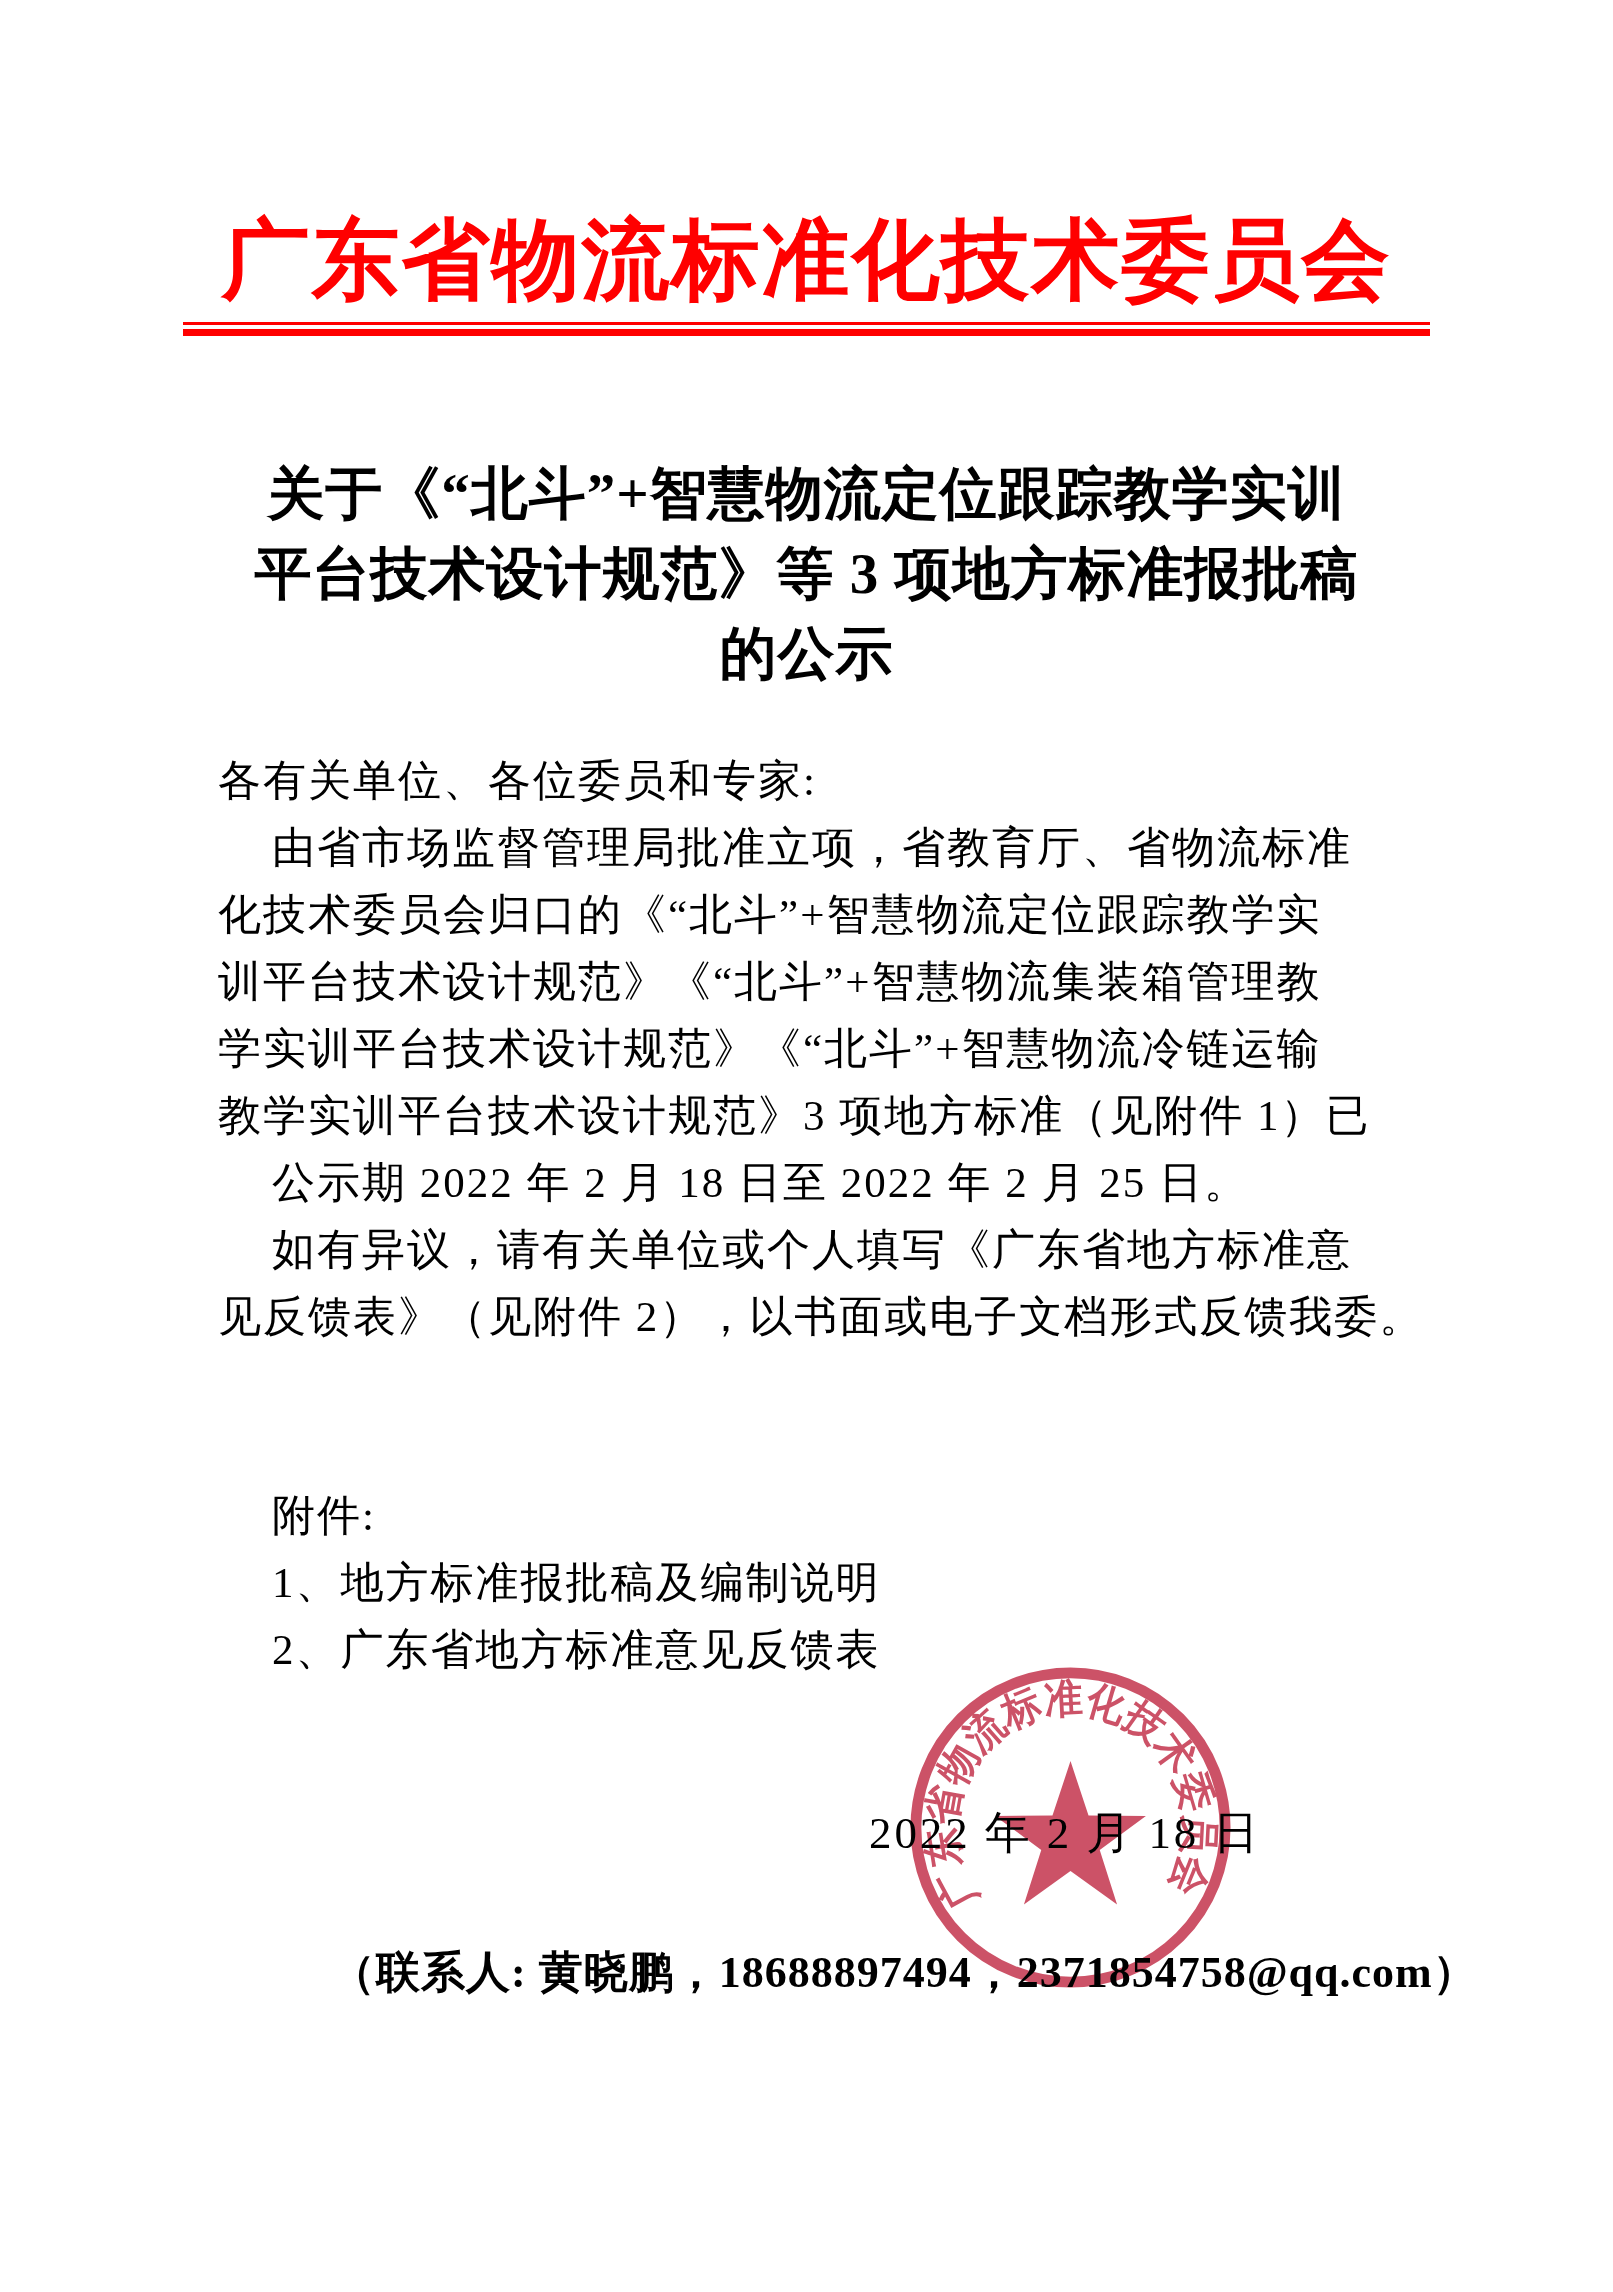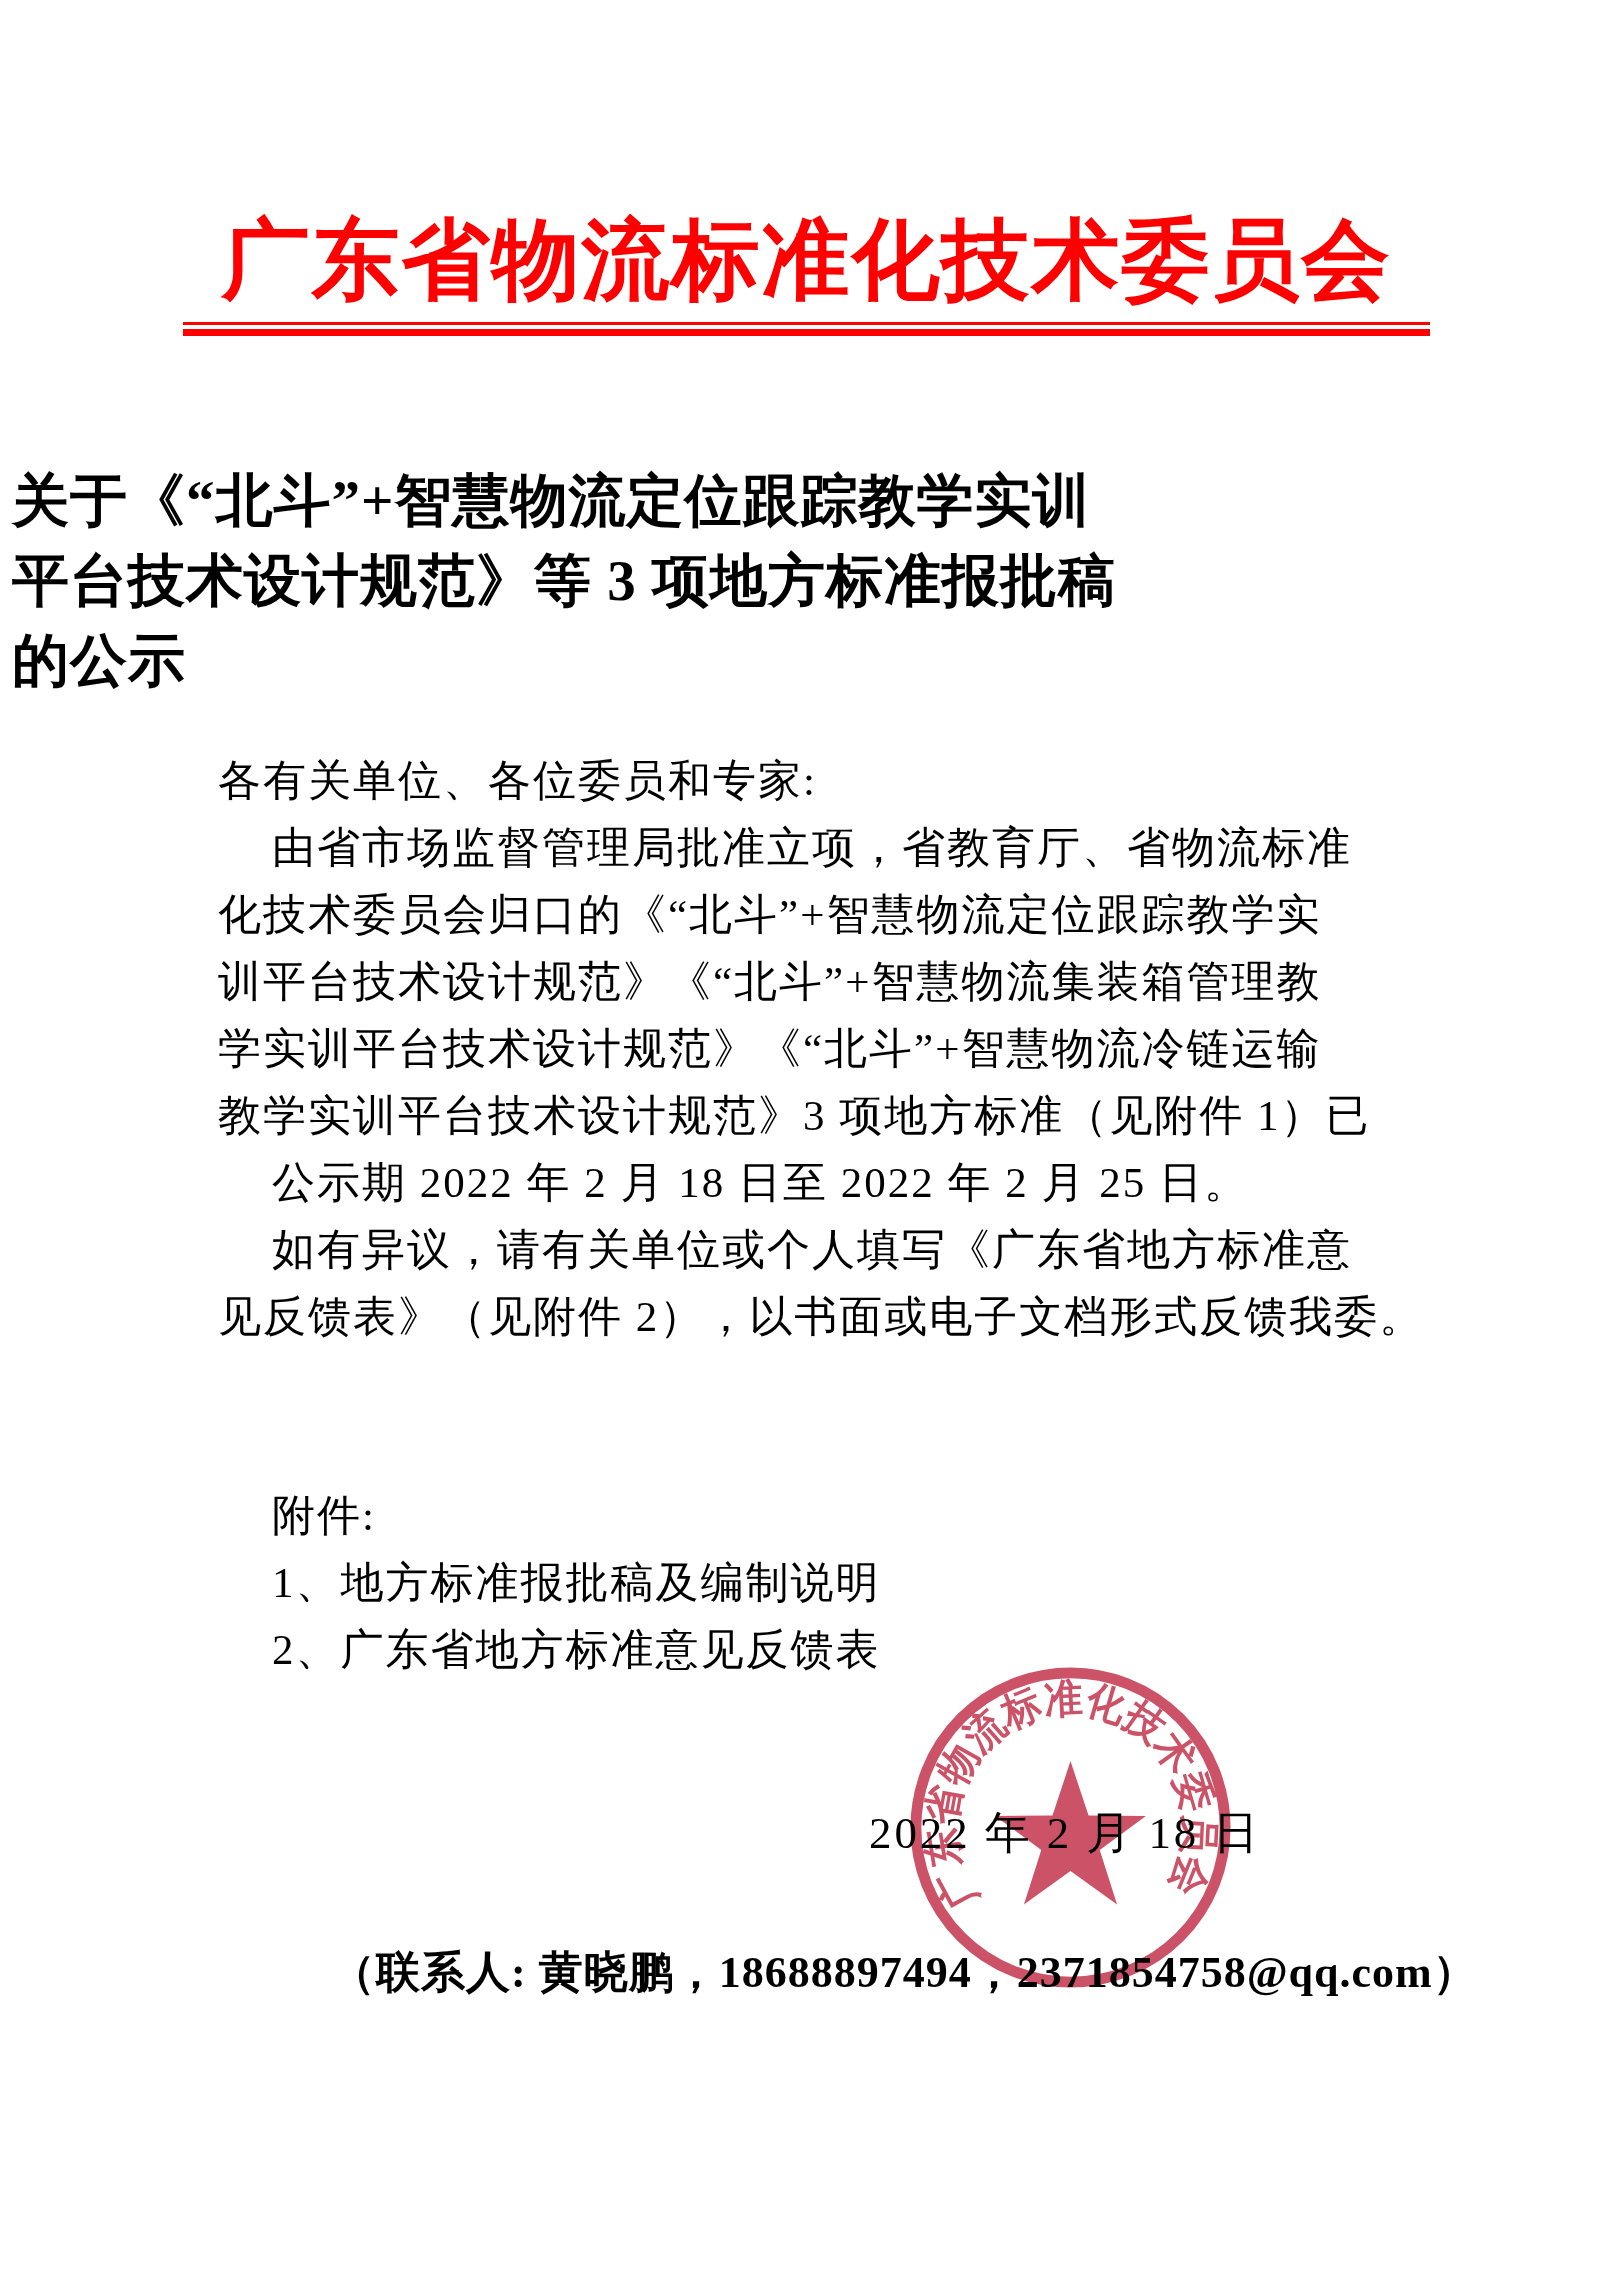--- a/index.html
+++ b/index.html
@@ -35,21 +35,22 @@
     position: absolute;
     top: 351px; left: 0; right: 257px;
     text-align: right;
     font-size: 43px;
     letter-spacing: 2px;
     white-space: nowrap;
   }
   .doc-title {
     position: absolute;
     top: 449px; left: 0; right: 0;
-    margin: 12px;
+    margin: 5px;
+    text-align: center;
     font-size: 57px;
     font-weight: bold;
     line-height: 80px;
     letter-spacing: 1px;
   }
   .body-block {
     position: absolute;
     top: 747px; left: 218px;
     width: 1245px;
     font-size: 43px;

